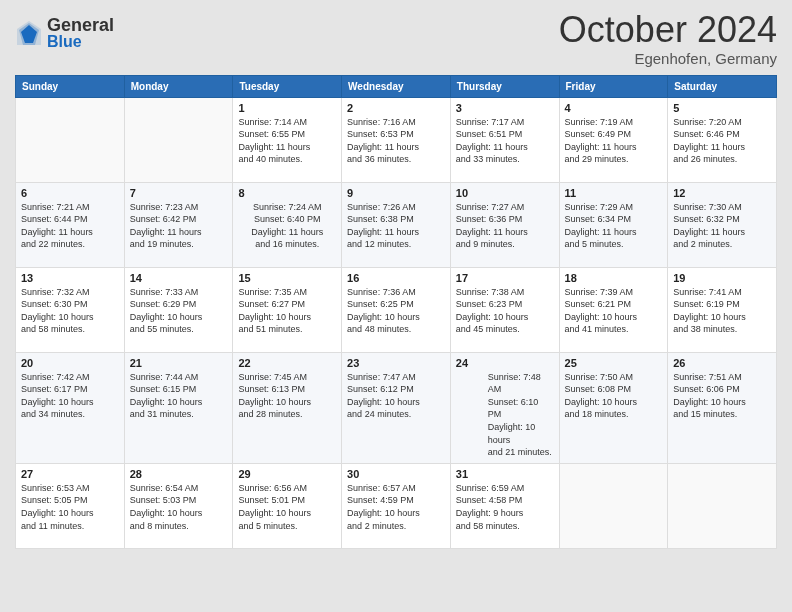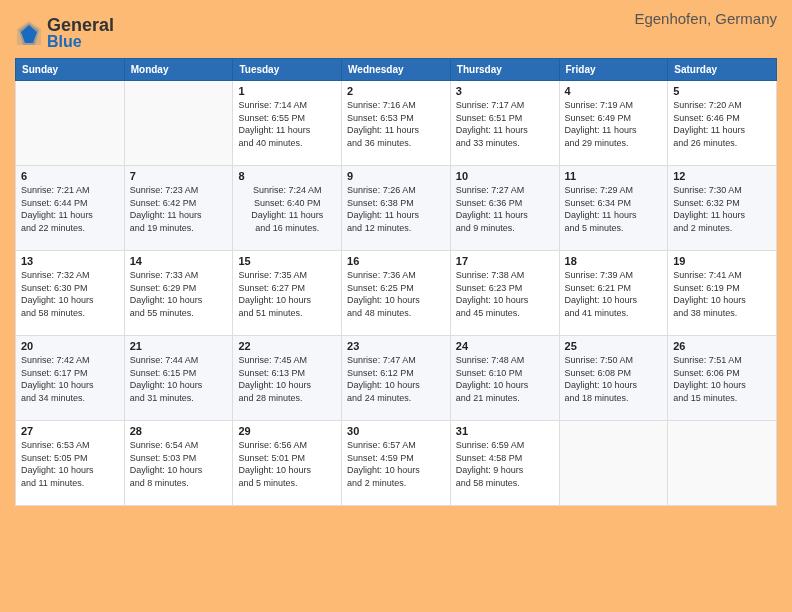--- a/index.html
+++ b/index.html
@@ -6,21 +6,21 @@
     body {
       font-family: Arial, sans-serif;
       background: #fff;
       width: 792px;
       min-height: 612px;
       padding: 0;
     }
     .page {
       width: 792px;
       min-height: 612px;
-      background: #fdba74;
+      background: #e5e5e5;
       padding: 10px 15px 15px 15px;
     }
     .header {
       display: flex;
       justify-content: space-between;
       align-items: flex-start;
       margin-bottom: 8px;
     }
     .logo {
       display: flex;
@@ -116,20 +116,21 @@
         <polygon points="14,2 26,10 26,26 2,26 2,10" fill="#1a6abf" opacity="0.15"></polygon>
         <polygon points="14,4 24,11 20,26 8,26 4,11" fill="#1a6abf" opacity="0.3"></polygon>
         <polygon points="14,6 22,13 18,24 10,24 6,13" fill="#1a6abf"></polygon>
       </svg>
       <div class="logo-text">
         <span class="logo-general">General</span>
         <span class="logo-blue">Blue</span>
       </div>
     </div>
     <div class="title-block">
+      <div class="month-title">October 2024</div>
       <div class="location">Egenhofen, Germany</div>
     </div>
   </div>
 
   <table class="calendar">
     <thead>
       <tr>
       <th>Sunday</th>
           <th>Monday</th>
           <th>Tuesday</th>
@@ -305,21 +306,21 @@
           </td>
           <td>
             <span class="day-num">23</span>
             <div class="day-detail" style="white-space: pre-line;">Sunrise: 7:47 AM
 Sunset: 6:12 PM
 Daylight: 10 hours
 and 24 minutes.</div>
           </td>
           <td>
             <span class="day-num">24</span>
-            <div class="day-detail" style="white-space: pre-line;">Sunrise: 7:48 AM
+            <div class="day-detail" style="white-space: pre-line; margin-left: 32px;">Sunrise: 7:48 AM
 Sunset: 6:10 PM
 Daylight: 10 hours
 and 21 minutes.</div>
           </td>
           <td>
             <span class="day-num">25</span>
             <div class="day-detail" style="white-space: pre-line;">Sunrise: 7:50 AM
 Sunset: 6:08 PM
 Daylight: 10 hours
 and 18 minutes.</div>

